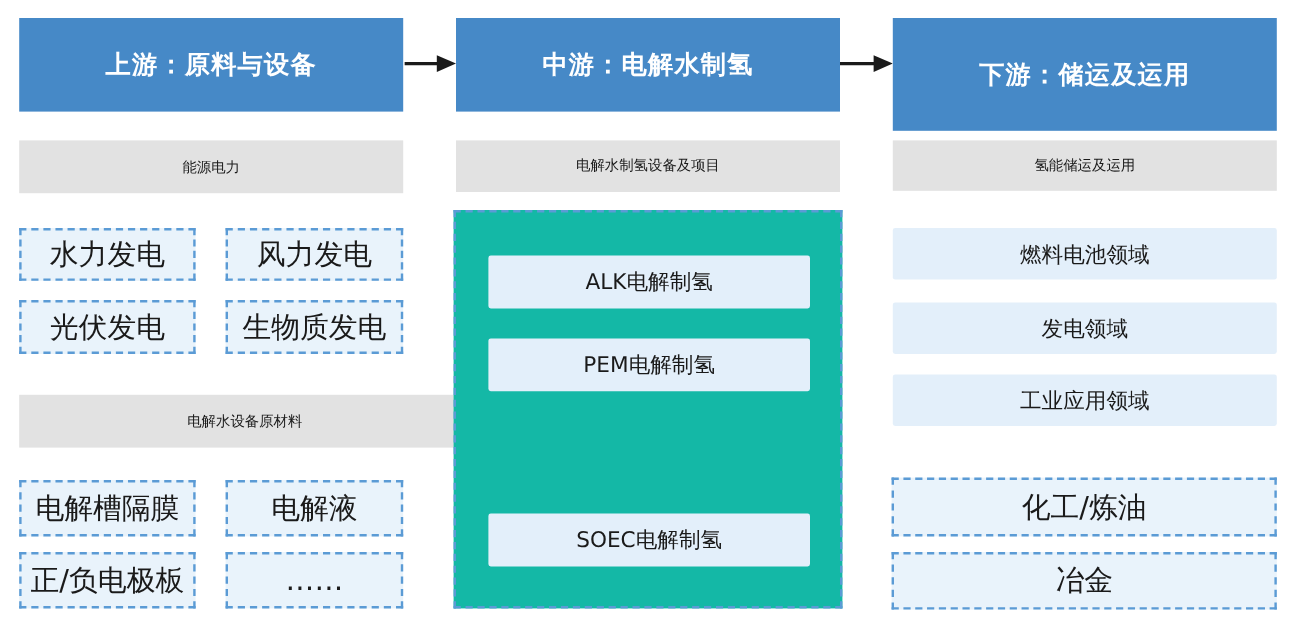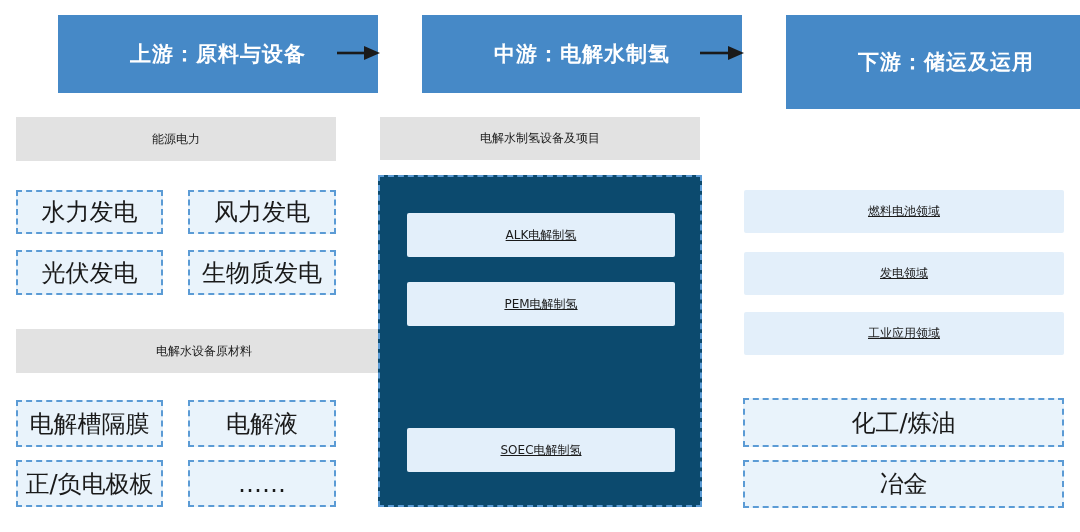--- a/index.html
+++ b/index.html
@@ -8,39 +8,38 @@
     width:1080px; height:532px;
     background:#ffffff;
     font-family:"DejaVu Sans","Liberation Sans",sans-serif;
     color:var(--text,#1a1a1a);
     overflow:hidden;
   }
   .abs { position:absolute; box-sizing:border-box; display:flex; align-items:center; justify-content:center; text-align:center; }
   .col-header {
     background:var(--header-bg,#4689C7);
     color:var(--header-text,#fff);
-    font-size:21px; font-weight:bold; letter-spacing:1px;margin-left:42px;
+    font-size:21px; font-weight:bold; letter-spacing:1px;
   }
   .gray-bar {
     background:var(--gray-bg,#E2E2E2);
     font-size:12px;
   }
   .dashed-box {
     background:var(--dashed-fill,#E9F3FB);
     border:2px dashed var(--dashed-border,#5B9BD5);
     font-size:24px;
   }
   .fill-box {
     background:var(--item-fill,#E3EFFA);
-    font-size:12px;
+    font-size:18px;
     border-radius:2px;
-    text-decoration:underline;
   }
   .dashed-container {
-    background:#0c4a6e;
+    background:#14b8a6;
     border:2px dashed var(--dashed-border,#5B9BD5);
   }
   .arrow-svg { position:absolute; }
 </style>
 </head>
 <body>
 
 <div class="canvas">
 
   <div class="abs col-header" style="left:16px;top:15px;width:320px;height:78px">上游：原料与设备</div>
@@ -74,20 +73,21 @@
     <div class="abs fill-box" style="left:27px;top:251px;width:268px;height:44px">SOEC电解制氢</div>
   </div>
 
   <svg class="arrow-svg" style="left:700px;top:43px" width="44" height="20" viewBox="0 0 44 20">
     <line x1="0" y1="10" x2="30" y2="10" stroke="#1a1a1a" stroke-width="2.6"></line>
     <polygon points="28,3 44,10 28,17" fill="#1a1a1a"></polygon>
   </svg>
 
   <div class="abs col-header" style="left:744px;top:15px;width:320px;height:94px">下游：储运及运用</div>
 
+  <div class="abs gray-bar" style="left:744px;top:117px;width:320px;height:42px">氢能储运及运用</div>
 
   <div class="abs fill-box" style="left:744px;top:190px;width:320px;height:43px">燃料电池领域</div>
   <div class="abs fill-box" style="left:744px;top:252px;width:320px;height:43px">发电领域</div>
   <div class="abs fill-box" style="left:744px;top:312px;width:320px;height:43px">工业应用领域</div>
 
   <div class="abs dashed-box" style="left:743px;top:398px;width:321px;height:49px">化工/炼油</div>
   <div class="abs dashed-box" style="left:743px;top:460px;width:321px;height:48px">冶金</div>
 
 </div>
 

